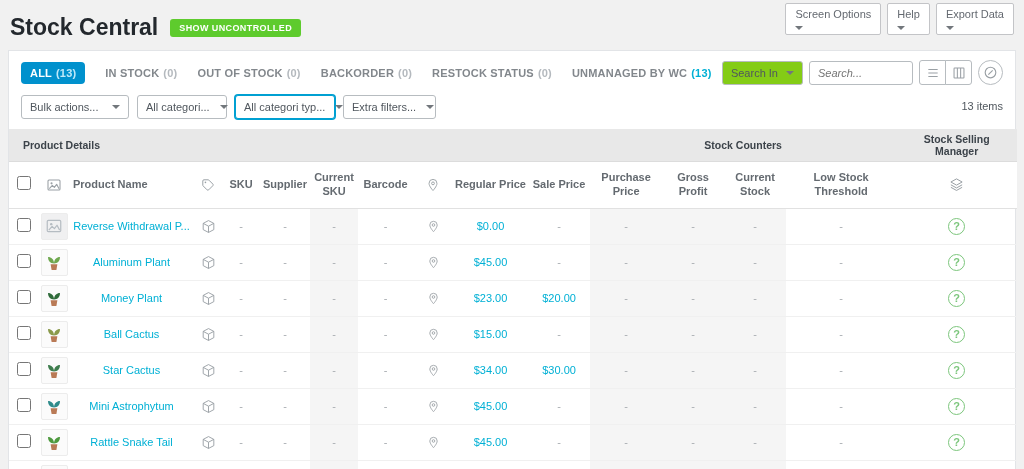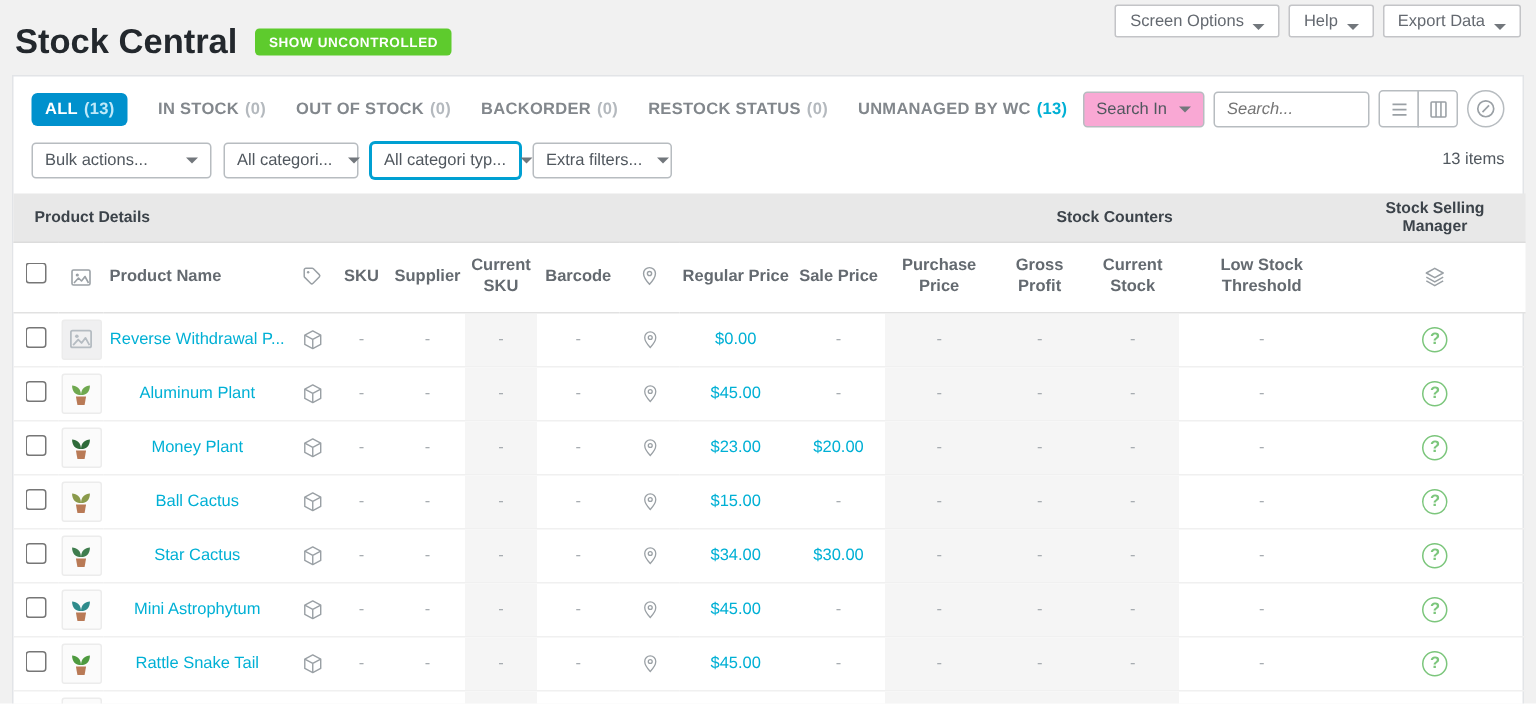--- a/index.html
+++ b/index.html
@@ -9,21 +9,21 @@
     background:#f1f1f1;
     font-family:"Liberation Sans", sans-serif;
     position:relative;
   }
 
   
   .toolbar { position:absolute; top:3px; right:10px; display:flex; gap:6px; z-index:5; }
   .tb-btn {
     background:#fff; border:1px solid #c3c4c7; color:#646970;
     font-size:11px; padding:4px 9px; border-radius:2px;
-    display:flex; align-items:flex-end; gap:6px; cursor:pointer; white-space:nowrap;
+    display:flex; align-items:flex-start; gap:6px; cursor:pointer; white-space:nowrap;flex-direction:column;
   }
   .caret { width:0; height:0; border-left:4px solid transparent; border-right:4px solid transparent; border-top:4px solid #72777c; }
 
   
   .page-head { padding:14px 10px 9px 10px; display:flex; align-items:center; gap:12px; }
   .page-title { font-size:23px; font-weight:700; color:#23282d; margin:0; }
   .badge {
     color:#fff; font-size:9px; font-weight:700; letter-spacing:.4px;
     padding:4px 9px; border-radius:3px; cursor:pointer;
   }
@@ -35,21 +35,21 @@
   .tabs-row { display:flex; align-items:center; justify-content:space-between; padding:9px 12px 8px 12px; }
   .tabs { display:flex; align-items:center; gap:20px; }
   .tab { font-size:11px; font-weight:700; color:#82878c; letter-spacing:.2px; cursor:pointer; display:flex; gap:4px; align-items:center; }
   .tab .cnt { color:#b4b9be; font-weight:700; }
   .tab.active { color:#fff; padding:5px 9px; border-radius:4px; }
   .tab.active .cnt { color:#bfe9f9; }
   .tab.unmanaged .cnt { color:#00b0d5; }
 
   .search-tools { display:flex; align-items:center; gap:6px; }
   .select-like {
-    border:1px solid #b7bcc0; border-radius:3px; background:#f9a8d4;
+    border:1px solid #b7bcc0; border-radius:3px; background:#84cc16;
     font-size:11px; color:#50575e; padding:5px 8px;
     display:flex; align-items:center; gap:8px; cursor:pointer; white-space:nowrap;
   }
   .search-input {
     width:104px; border:1px solid #b7bcc0; border-radius:3px;
     font-size:11px; padding:5px 8px; font-style:italic; color:#777;
     font-family:"Liberation Sans", sans-serif;
   }
   .icon-btn {
     width:27px; height:25px; border:1px solid #b7bcc0; border-radius:3px;
@@ -61,21 +61,21 @@
   .btn-group .icon-btn:last-child { border-radius:0 3px 3px 0; margin-left:-1px; }
 
   
   .filters-row { display:flex; align-items:flex-start; justify-content:space-between; padding:2px 12px 10px 12px; }
   .filters { display:flex; gap:8px; }
   .filter-select {
     border:1px solid #b7bcc0; border-radius:3px; background:#fff;
     font-size:11px; color:#50575e; padding:5px 8px;
     display:flex; align-items:center; justify-content:space-between; gap:10px; cursor:pointer; white-space:nowrap;
   }
-  .filter-select.w1 { width:120px; }
+  .filter-select.w1 { width:108px; }
   .filter-select.w2 { width:90px; }
   .filter-select.w3 { width:100px; }
   .filter-select.w4 { width:93px; }
   .filter-select.focused { border-color:#00a0d2; box-shadow:0 0 0 1px #00a0d2; }
   .items-count { font-size:11px; color:#50575e; padding-top:5px; }
 
   
   table { border-collapse:collapse; table-layout:fixed; width:100%; font-size:11px; }
   .group-row td {
     background:#e8e8e8; font-size:10.5px; font-weight:700; color:#3c434a;

